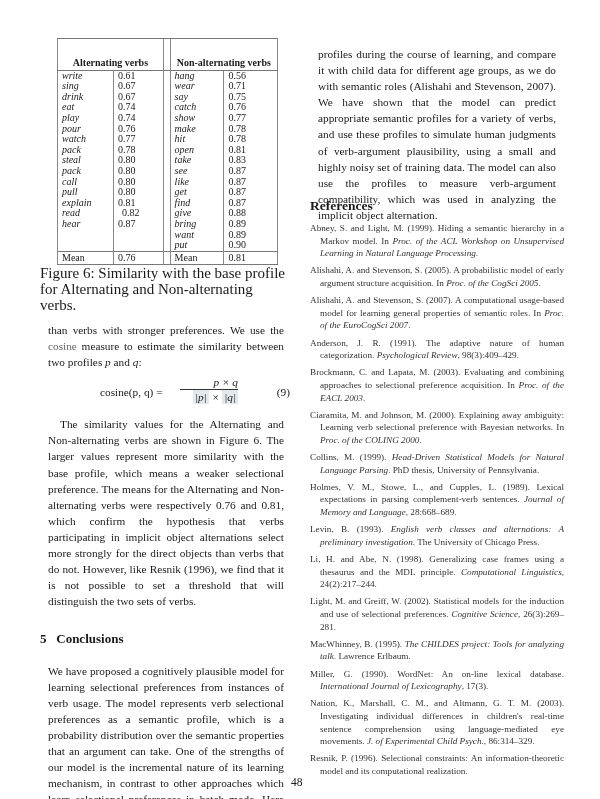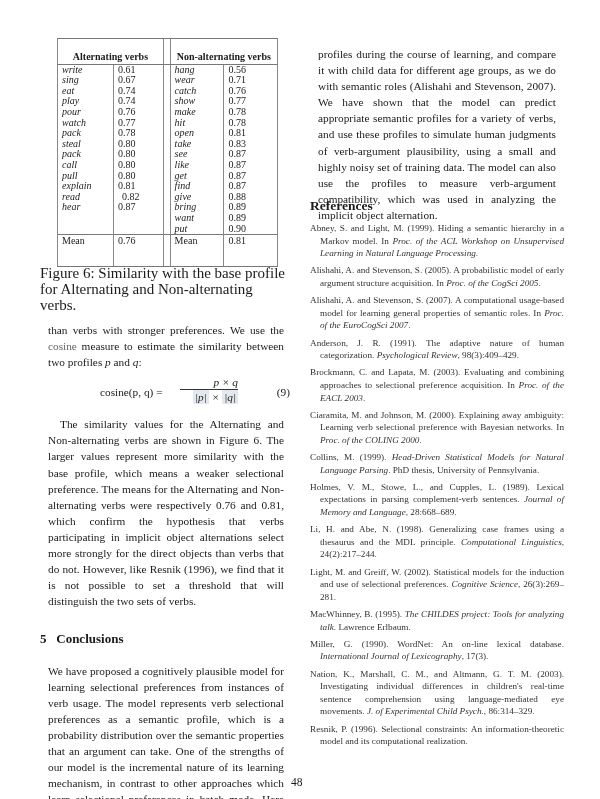--- a/index.html
+++ b/index.html
@@ -3,29 +3,29 @@
 <meta charset="utf-8">
 <style>
   html, body { margin: 0; padding: 0; background: #ffffff; }
   body { width: 600px; height: 799px; position: relative; overflow: hidden;
          font-family: "Liberation Serif", "DejaVu Serif", serif; color: #1a1a1a; }
   .page { position: absolute; left: 0; top: 0; width: 600px; height: 799px; }
 
   
   .fig-table { position: absolute; left: 57px; top: 38px; width: 221px;
                border-collapse: collapse; font-size: 10px; line-height: 10.6px; }
-  .fig-table th { font-weight: bold; font-size: 10px; padding: 13px 0 1px 0;
+  .fig-table th { font-weight: bold; font-size: 10px; padding: 19px 0 1px 0;
                   border-top: 1px solid #777; border-bottom: 1px solid #777; text-align: center; }
   .fig-table td { padding: 0 0 0 4px; vertical-align: top; }
   .fig-table .verb { font-style: italic; }
   .fig-table .gapcol { width: 6px; padding: 0; border-left: 1px solid #888; border-right: 1px solid #888; }
   .fig-table .lb { border-left: 1px solid #888; }
   .fig-table .rb { border-right: 1px solid #888; }
   .fig-table .mid { border-left: 1px solid #888; }
-  .fig-table tr.mean td { border-top: 1px solid #777; border-bottom: 1px solid #777; padding-top: 1px; padding-bottom: 19px; }
+  .fig-table tr.mean td { border-top: 1px solid #777; border-bottom: 1px solid #777; padding-top: 1px; padding-bottom: 1px; }
   .fig-table td.w1 { width: 52px; }
   .fig-table td.v1 { width: 42px; }
   .fig-table td.w2 { width: 50px; }
   .fig-table td.v2 { width: 50px; }
 
   .caption { position: absolute; left: 40px; top: 265px; width: 252px;
              font-size: 15px; line-height: 16px; }
 
   .col { position: absolute; font-size: 11.3px; line-height: 16.1px; text-align: justify; }
   .left-col { left: 40px; width: 252px; }
@@ -74,20 +74,27 @@
           <td class="v2 rb mid">0.56</td>
         </tr>
         <tr>
           <td class="verb w1 lb">sing</td>
           <td class="v1" style="border-left: 1px solid rgb(136, 136, 136);">0.67</td>
           <td class="gapcol"></td>
           <td class="verb w2">wear</td>
           <td class="v2 rb mid">0.71</td>
         </tr>
         <tr>
+          <td class="verb w1 lb">drink</td>
+          <td class="v1" style="border-left: 1px solid rgb(136, 136, 136);">0.67</td>
+          <td class="gapcol"></td>
+          <td class="verb w2">say</td>
+          <td class="v2 rb mid">0.75</td>
+        </tr>
+        <tr>
           <td class="verb w1 lb">eat</td>
           <td class="v1" style="border-left: 1px solid rgb(136, 136, 136);">0.74</td>
           <td class="gapcol"></td>
           <td class="verb w2">catch</td>
           <td class="v2 rb mid">0.76</td>
         </tr>
         <tr>
           <td class="verb w1 lb">play</td>
           <td class="v1" style="border-left: 1px solid rgb(136, 136, 136);">0.74</td>
           <td class="gapcol"></td>
@@ -217,20 +224,21 @@
   <div class="refs-head">References</div>
   <div class="refs" id="refs-list">
       <p class="ref"><span>Abney, S. and Light, M. (1999).  Hiding a semantic hierarchy in a Markov model.  In </span><i>Proc. of the ACL Workshop on Unsupervised Learning in Natural Language Processing</i><span>.</span></p>
       <p class="ref"><span>Alishahi, A. and Stevenson, S. (2005). A probabilistic model of early argument structure acquisition.  In </span><i>Proc. of the CogSci 2005</i><span>.</span></p>
       <p class="ref"><span>Alishahi, A. and Stevenson, S. (2007).  A computational usage-based model for learning general properties of semantic roles.  In </span><i>Proc. of the EuroCogSci 2007</i><span>.</span></p>
       <p class="ref"><span>Anderson, J. R. (1991).  The adaptive nature of human categorization. </span><i>Psychological Review</i><span>, 98(3):409–429.</span></p>
       <p class="ref"><span>Brockmann, C. and Lapata, M. (2003).  Evaluating and combining approaches to selectional preference acquisition.  In </span><i>Proc. of the EACL 2003</i><span>.</span></p>
       <p class="ref"><span>Ciaramita, M. and Johnson, M. (2000).  Explaining away ambiguity: Learning verb selectional preference with Bayesian networks.  In </span><i>Proc. of the COLING 2000</i><span>.</span></p>
       <p class="ref"><span>Collins, M. (1999). </span><i>Head-Driven Statistical Models for Natural Language Parsing</i><span>.  PhD thesis, University of Pennsylvania.</span></p>
       <p class="ref"><span>Holmes, V. M., Stowe, L., and Cupples, L. (1989).   Lexical expectations in parsing complement-verb sentences. </span><i>Journal of Memory and Language</i><span>, 28:668–689.</span></p>
+      <p class="ref"><span>Levin, B. (1993). </span><i>English verb classes and alternations: A preliminary investigation</i><span>.  The University of Chicago Press.</span></p>
       <p class="ref"><span>Li, H. and Abe, N. (1998).  Generalizing case frames using a thesaurus and the MDL principle. </span><i>Computational Linguistics</i><span>, 24(2):217–244.</span></p>
       <p class="ref"><span>Light, M. and Greiff, W. (2002).  Statistical models for the induction and use of selectional preferences. </span><i>Cognitive Science</i><span>, 26(3):269–281.</span></p>
       <p class="ref"><span>MacWhinney, B. (1995). </span><i>The CHILDES project: Tools for analyzing talk</i><span>.  Lawrence Erlbaum.</span></p>
       <p class="ref"><span>Miller, G. (1990).  WordNet: An on-line lexical database. </span><i>International Journal of Lexicography</i><span>, 17(3).</span></p>
       <p class="ref"><span>Nation, K., Marshall, C. M., and Altmann, G. T. M. (2003).  Investigating individual differences in children's real-time sentence comprehension using language-mediated eye movements. </span><i>J. of Experimental Child Psych.</i><span>, 86:314–329.</span></p>
       <p class="ref"><span>Resnik, P. (1996).   Selectional constraints:  An information-theoretic model and its computational realization. </span></p>
     </div>
 
   <div class="page-number">48</div>
 </div>

